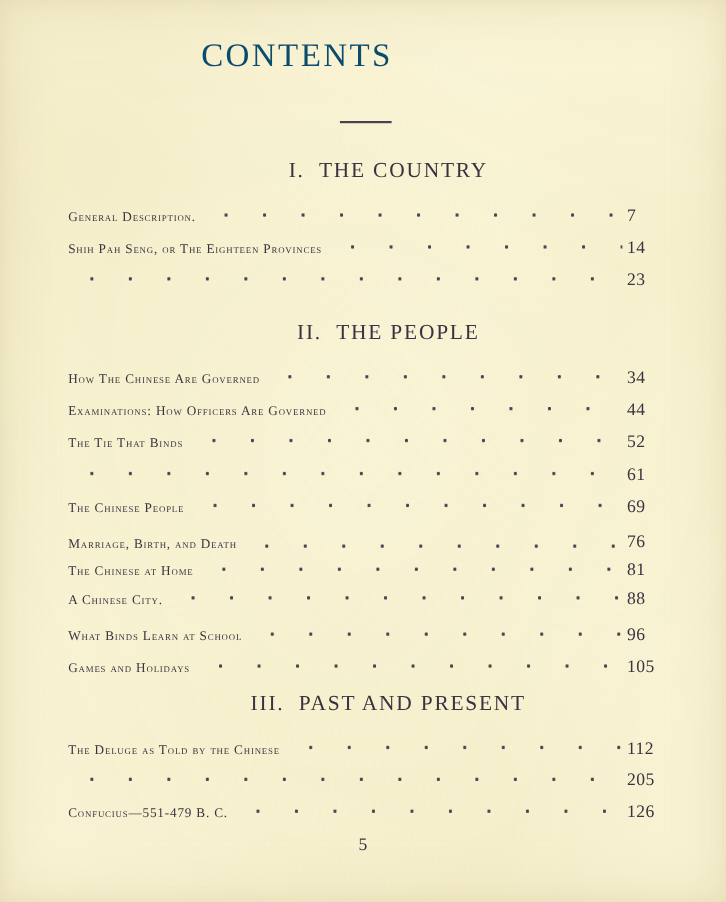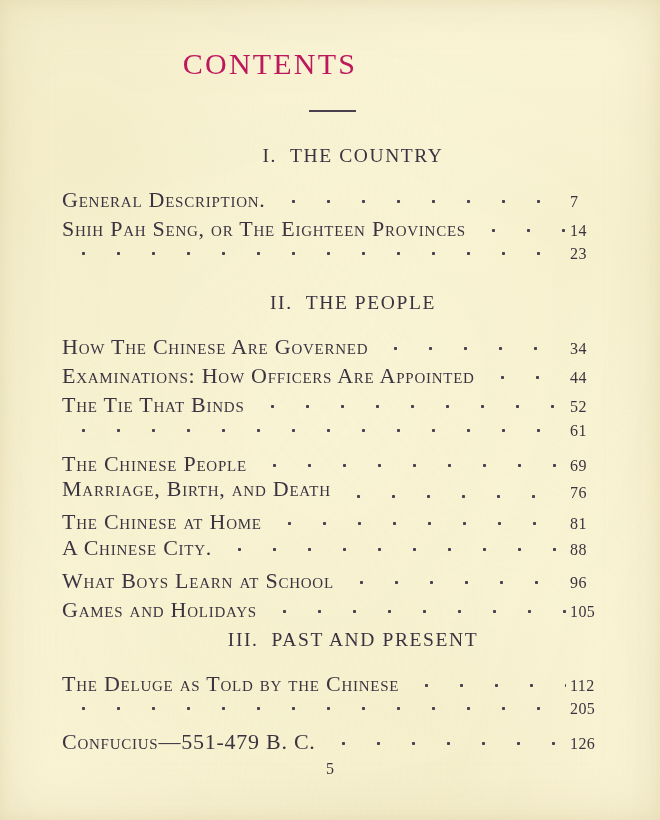--- a/index.html
+++ b/index.html
@@ -40,27 +40,27 @@
   .page {
     position: relative;
     width: 660px;
     height: 820px;
     box-sizing: border-box;
   }
 
   
   .doc-title {
     position: absolute;
-    top: 47px;
+    top: 34px;
     left: 0;
     width: 540px;
     text-align: center;
     font-size: 30px;
     letter-spacing: 2.2px;
-    color: #be185d;
+    color: #0c4a6e;
     white-space: nowrap;
   }
   .title-rule {
     position: absolute;
     top: 110px;
     left: 309px;
     width: 47px;
     height: 2px;
     background: #4a4050;
   }
@@ -85,21 +85,21 @@
   .toc-entry {
     position: absolute;
     left: 62px;
     width: 542px;
     height: 22px;
     display: flex;
     align-items: baseline;
     white-space: nowrap;
   }
   .entry-title {
-    font-size: 22px;
+    font-size: 12px;
     font-variant: small-caps;
     text-transform: lowercase;
     letter-spacing: 0.75px;
     color: #3b3340;
     flex: 0 0 auto;
     padding-right: 6px;
   }
   
   .entry-title.keepcase {
     text-transform: none;
@@ -169,21 +169,21 @@
         <span class="leader"></span>
         <span class="entry-page">23</span>
       </div>
       <div class="section-heading" style="top: 292px;"><span class="numeral">II.</span><span>THE PEOPLE</span></div>
       <div class="toc-entry" style="top: 334px;">
         <span class="entry-title keepcase">How The Chinese Are Governed</span>
         <span class="leader"></span>
         <span class="entry-page">34</span>
       </div>
       <div class="toc-entry" style="top: 363.2px;">
-        <span class="entry-title keepcase">Examinations: How Officers Are Appointed</span>
+        <span class="entry-title keepcase">Examinations: How Officers Are Governed</span>
         <span class="leader"></span>
         <span class="entry-page">44</span>
       </div>
       <div class="toc-entry" style="top: 392.4px;">
         <span class="entry-title keepcase">The Tie That Binds</span>
         <span class="leader"></span>
         <span class="entry-page">52</span>
       </div>
       <div class="toc-entry" style="top: 421.6px;">
         <span class="leader"></span>
@@ -203,21 +203,21 @@
         <span class="entry-title keepcase">The Chinese at Home</span>
         <span class="leader"></span>
         <span class="entry-page">81</span>
       </div>
       <div class="toc-entry" style="top: 535px;">
         <span class="entry-title keepcase">A Chinese City.</span>
         <span class="leader"></span>
         <span class="entry-page">88</span>
       </div>
       <div class="toc-entry" style="top: 567.6px;">
-        <span class="entry-title keepcase">What Boys Learn at School</span>
+        <span class="entry-title keepcase">What Binds Learn at School</span>
         <span class="leader"></span>
         <span class="entry-page">96</span>
       </div>
       <div class="toc-entry" style="top: 596.8px;">
         <span class="entry-title keepcase">Games and Holidays</span>
         <span class="leader"></span>
         <span class="entry-page">105</span>
       </div>
       <div class="section-heading" style="top: 629px;"><span class="numeral">III.</span><span>PAST AND PRESENT</span></div>
       <div class="toc-entry" style="top: 671px;">

